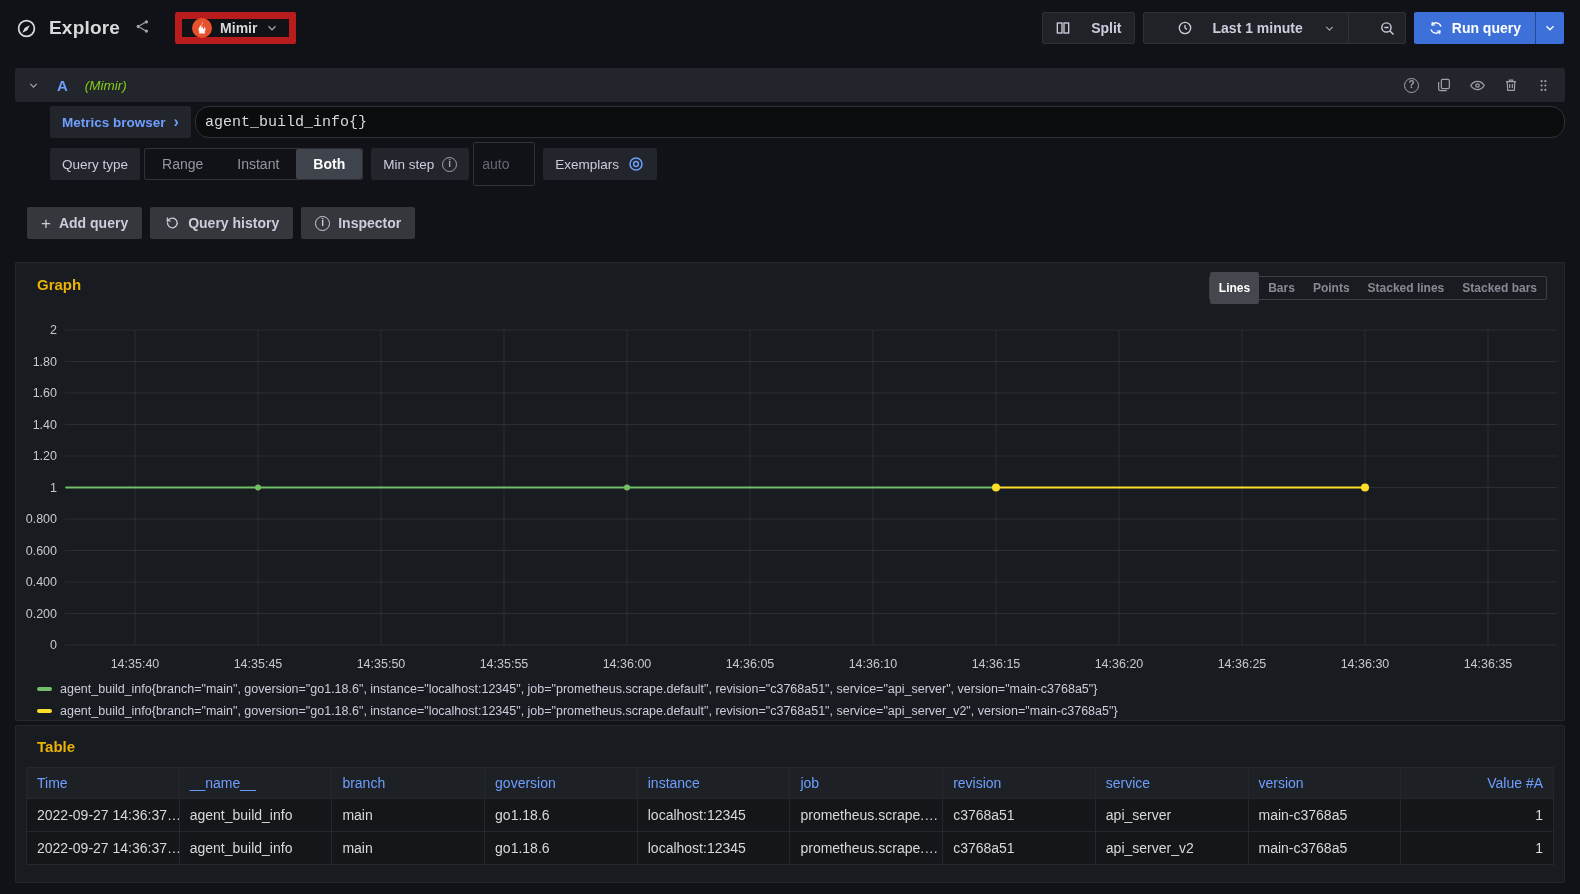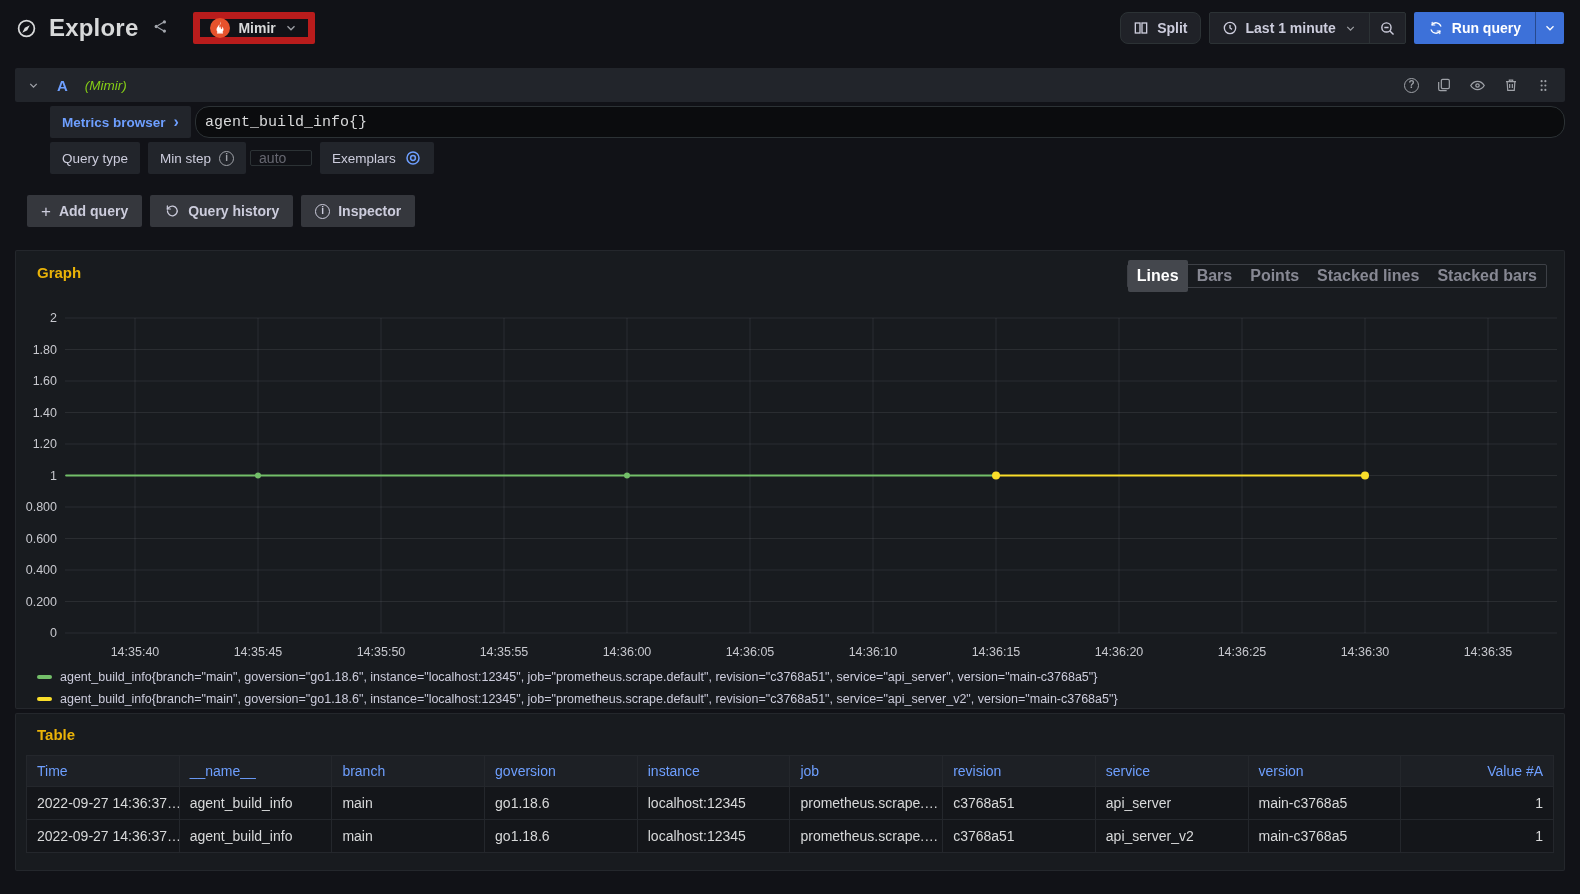--- a/index.html
+++ b/index.html
@@ -13,32 +13,32 @@
   .icon { display:inline-flex; align-items:center; justify-content:center; flex:0 0 auto; }
   .icon svg { display:block; }
   .circle-glyph{
     width:15px;height:15px;border:1.4px solid currentColor;border-radius:50%;
     display:inline-flex;align-items:center;justify-content:center;
     font-size:10px;font-weight:700;line-height:1;
   }
   
   .topbar{ height:56px; display:flex; align-items:center; justify-content:space-between; padding:0 16px; }
   .tb-left{ display:flex; align-items:center; gap:12px; }
-  .app-title{ font-size:24px; font-weight:600; color:#d8d9da; letter-spacing:.2px; }
+  .app-title{ font-size:19px; font-weight:600; color:#d8d9da; letter-spacing:.2px; }
   .share-btn{ background:none;border:none;color:#a3a6ad;padding:2px;cursor:pointer; }
   .ds-picker{
     margin-left:10px; height:32px; display:flex; align-items:center; gap:8px;
     border:7px solid #b91c1c; border-radius:2px; padding:0 10px; cursor:pointer; background:#111217;
   }
   .ds-name{ font-weight:600; color:#d8d9da; }
   .tb-right{ display:flex; align-items:center; gap:8px; }
   .toolbar-btn{
-    height:32px; display:flex; align-items:center; gap:8px; padding:0 12px;
-    background:#202228; border:1px solid #2c3235; border-radius:8px;
-    color:#ccccdc; font-weight:600; font-size:14px; cursor:pointer; font-family:inherit;
+    height:32px; display:flex; align-items:center; gap:20px; padding:0 12px;
+    background:#202228; border:1px solid #2c3235; border-radius:2px;
+    color:#ccccdc; font-weight:600; font-size:14px; cursor:pointer; font-family:inherit;margin-left:21px;
   }
   .btn-group{ display:flex; align-items:stretch; border:1px solid #2c3235; border-radius:2px; background:#202228; height:32px; }
   .btn-group .toolbar-btn{ border:none; background:transparent; height:30px; }
   .btn-group .divider{ width:1px; background:#2c3235; }
   .run-group{ display:flex; align-items:stretch; height:32px; border-radius:2px; overflow:hidden; }
   .run-main{
     display:flex; align-items:center; gap:8px; padding:0 14px;
     background:#3d71d9; color:#fff; font-weight:600; border:none; cursor:pointer; font-family:inherit; font-size:14px;
   }
   .run-caret{ display:flex; align-items:center; padding:0 7px; background:#3d71d9; border:none; border-left:1px solid rgba(0,0,0,.35); color:#fff; cursor:pointer; }
@@ -67,21 +67,21 @@
   }
   .segmented{ display:flex; align-items:center; height:32px; border:1px solid #2c3235; border-radius:2px; background:#111217; margin-left:4px; padding:0; }
   .segmented .seg{
     height:30px; display:flex; align-items:center; padding:0 17px; font-size:14px; font-weight:500;
     color:rgba(204,204,220,.7); cursor:pointer; border-radius:2px; white-space:nowrap;
   }
   .segmented .seg.selected{ background:#3f434c; color:#fff; font-weight:700; }
   .minstep-chip{ margin-left:8px; }
   .minstep-chip .circle-glyph{ color:#9fa2a8; }
   .auto-input{
-    width:62px; height:16px; margin-left:4px; background:#111217; border:1px solid #2c3235; border-radius:2px;
+    width:62px; height:44px; margin-left:4px; background:#111217; border:1px solid #2c3235; border-radius:2px;
     color:#ccccdc; font-family:inherit; font-size:14px; padding:0 8px; outline:none;
   }
   .auto-input::placeholder{ color:rgba(204,204,220,.45); }
   .exemplars-chip{ margin-left:8px; }
   .actions-row{ display:flex; gap:8px; margin:21px 0 0 12px; }
   .action-btn{
     height:32px; display:flex; align-items:center; gap:8px; padding:0 14px;
     background:#35373d; border:none; border-radius:2px; color:#ccccdc;
     font-weight:600; font-size:14px; cursor:pointer; font-family:inherit;
   }
@@ -89,21 +89,21 @@
   .action-btn .circle-glyph{ color:#ccccdc; }
   
   .panel{ background:#181b1f; border:1px solid rgba(204,204,220,.07); border-radius:2px; position:relative; }
   .graph-panel{ margin-top:23px; height:459px; }
   .panel-title{ padding:13px 0 0 21px; font-size:15px; font-weight:600; color:#eab308; }
   .mode-toggle{
     position:absolute; top:13px; right:17px; display:flex; align-items:center;
     border:1px solid #3d4046; border-radius:2px; height:24px; background:#181b1f;
   }
   .mode-toggle .seg{
-    height:32px; display:flex; align-items:center; padding:0 9px; font-size:16px; font-weight:700;
+    height:32px; display:flex; align-items:center; padding:0 9px; font-size:12px; font-weight:700;
     color:rgba(204,204,220,.62); cursor:pointer; white-space:nowrap; border-radius:2px;
   }
   .mode-toggle .seg.selected{ background:#44474d; color:#fff; }
   .graph-canvas{ display:block; margin:31px 0 0 7px; }
   .legend{ margin:2px 0 0 21px; }
   .legend-item{ display:flex; align-items:center; gap:8px; height:22px; cursor:pointer; }
   .legend-swatch{ width:15px; height:4px; border-radius:2px; }
   .legend-label{ font-size:12.5px; color:#ccccdc; white-space:nowrap; }
   
   .table-panel{ margin-top:4px; height:158px; }
@@ -269,20 +269,25 @@
       <span>Metrics browser</span>
       <span class="angle">›</span>
     </div>
     <input class="expr-input" spellcheck="false" value="agent_build_info{}" style="">
   </div>
 
   <div class="query-row">
     <div class="chip">
       <span>Query type</span>
     </div>
+    <div class="segmented" id="query-type-group">
+        <span class="seg">Range</span>
+        <span class="seg">Instant</span>
+        <span class="seg selected">Both</span>
+      </div>
     <div class="chip minstep-chip">
       <span>Min step</span>
       <span class="circle-glyph">i</span>
     </div>
     <input class="auto-input" placeholder="auto" style="">
     <div class="chip exemplars-chip">
       <span>Exemplars</span>
       <span class="icon" style="color:#6e9fff">
         <svg width="18" height="18" viewBox="0 0 24 24" fill="none" stroke="currentColor" stroke-width="2">
           <circle cx="12" cy="12" r="8"></circle>

